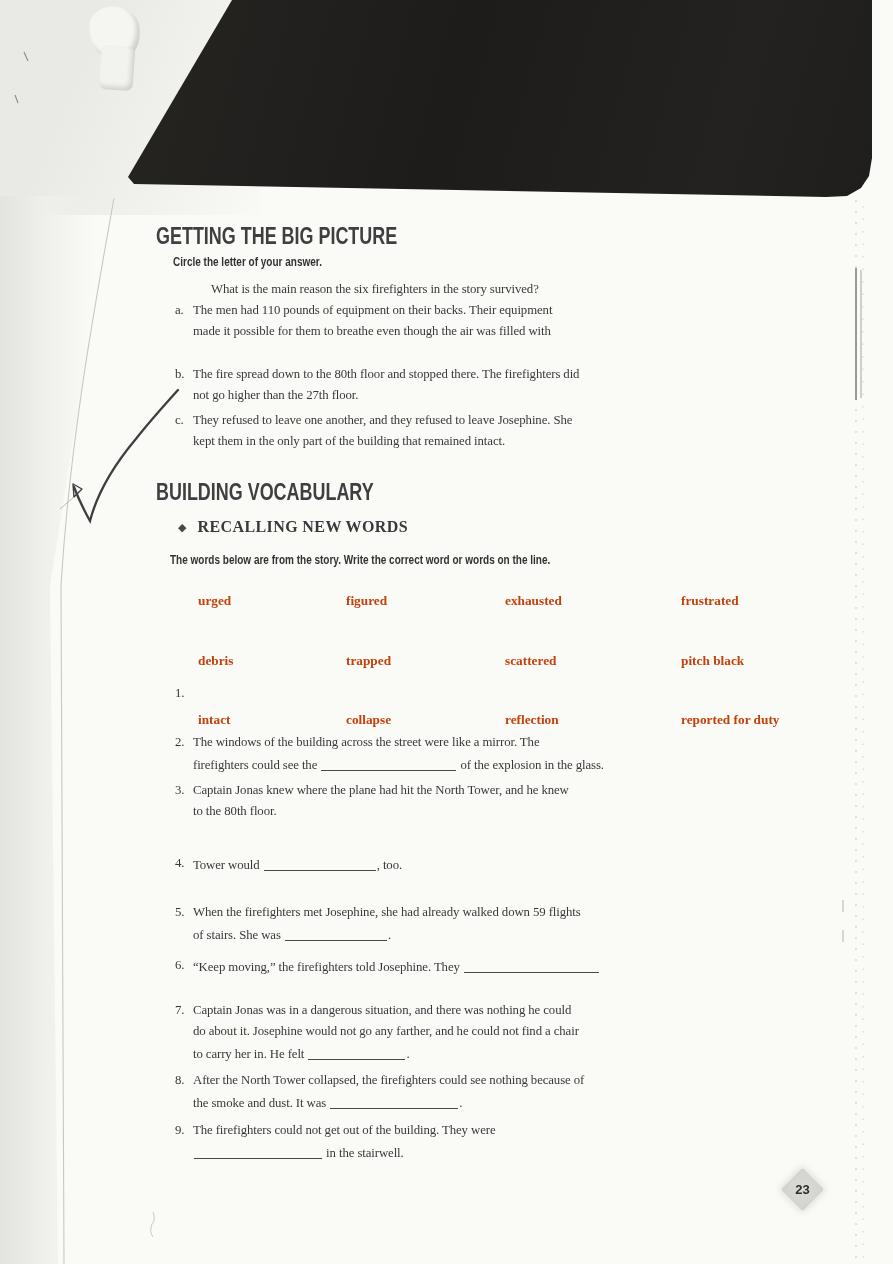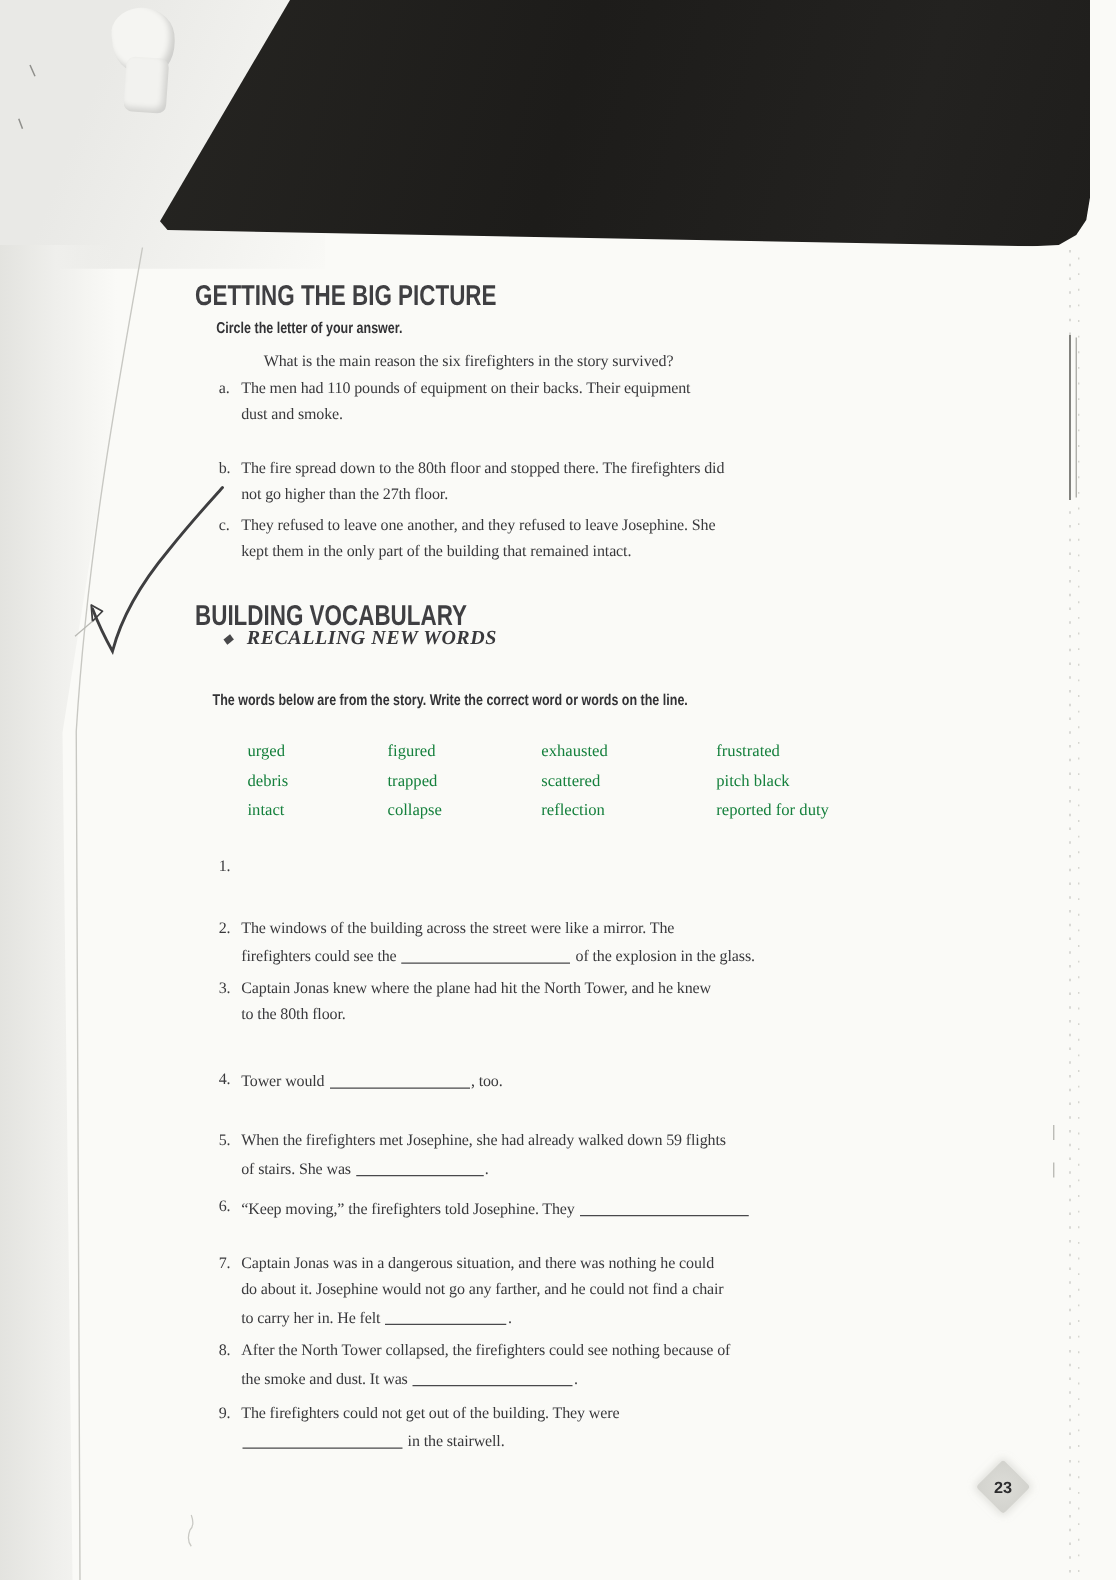--- a/index.html
+++ b/index.html
@@ -28,25 +28,25 @@
   h1{margin:0;font-family:"Liberation Sans",sans-serif;font-weight:800;font-size:23px;line-height:26px;
      color:#3f3f42;transform:scaleX(.78);transform-origin:left top;white-space:nowrap;letter-spacing:0;}
   #bp-title{left:156px;top:223px;}
   #bv-title{left:156px;top:479px;}
   .label{font-family:"Liberation Sans",sans-serif;font-weight:bold;font-size:12.5px;color:#323235;
      transform:scaleX(.8);transform-origin:left top;white-space:nowrap;}
   #bp-instr{left:173px;top:255px;}
   #wb-instr{left:170px;top:553px;}
   .serif{font-size:12.8px;letter-spacing:-.1px;}
   #bp-question{left:172px;top:282px;white-space:nowrap;margin-left:39px;}
-  #recalling{left:178px;top:502px;white-space:nowrap;font-style:italic;}
+  #recalling{left:178px;top:518px;white-space:nowrap;}
   .bullet{font-size:11px;color:#48484a;margin-right:11px;vertical-align:1px;}
   .rc-title{font-family:"Liberation Serif",serif;font-weight:bold;font-size:16px;letter-spacing:.4px;color:#39393c;}
   #wordbank{left:198px;top:589px;display:grid;grid-template-columns:112px 123px 140px auto;
-     line-height:23.5px;font-weight:normal;font-size:13.3px;color:#15803d;}
+     line-height:23.5px;font-weight:bold;font-size:13.3px;color:#c2410c;gap:36px;}
   .qrow{position:absolute;display:flex;width:580px;font-size:12.8px;letter-spacing:-.1px;}
   .qnum{width:18px;flex:none;}
   .tline{height:21px;white-space:nowrap;}
   .blank{display:inline-block;height:12px;border-bottom:1.3px solid #48484b;position:relative;top:2px;margin:0 1px;}
   #footer-title{left:480px;top:1180px;width:272px;text-align:right;z-index:3;
      font-family:"Liberation Sans",sans-serif;font-weight:600;font-size:12.8px;color:#303032;letter-spacing:-.1px;}
   #page-badge{position:absolute;left:787px;top:1174px;width:31px;height:31px;z-index:3;
      background:radial-gradient(#dcdcd7,#d2d2cd);transform:rotate(45deg);border-radius:3px;
      box-shadow:0 0 6px 2px rgba(208,208,203,.55);}
   #page-badge span{position:absolute;inset:0;display:flex;align-items:center;justify-content:center;
@@ -86,21 +86,21 @@
 
   <div class="content">
     <h1 id="bp-title">GETTING THE BIG PICTURE</h1>
     <div id="bp-instr" class="label">Circle the letter of your answer.</div>
     <div id="bp-question" class="serif">What is the main reason the six firefighters in the story survived?</div>
     <div id="options">
         <div class="qrow" style="top: 303px; left: 175px;">
           <span class="qnum">a.</span>
           <div class="qbody">
             <div class="tline"><span>The men had 110 pounds of equipment on their backs. Their equipment</span></div>
-            <div class="tline"><span>dust and smoke.</span></div>
+            <div class="tline"><span>made it possible for them to breathe even though the air was filled with</span></div>
           </div>
         </div>
         <div class="qrow" style="top: 367px; left: 175px;">
           <span class="qnum">b.</span>
           <div class="qbody">
             <div class="tline"><span>The fire spread down to the 80th floor and stopped there. The firefighters did</span></div>
             <div class="tline"><span>not go higher than the 27th floor.</span></div>
           </div>
         </div>
         <div class="qrow" style="top: 413px; left: 175px;">

